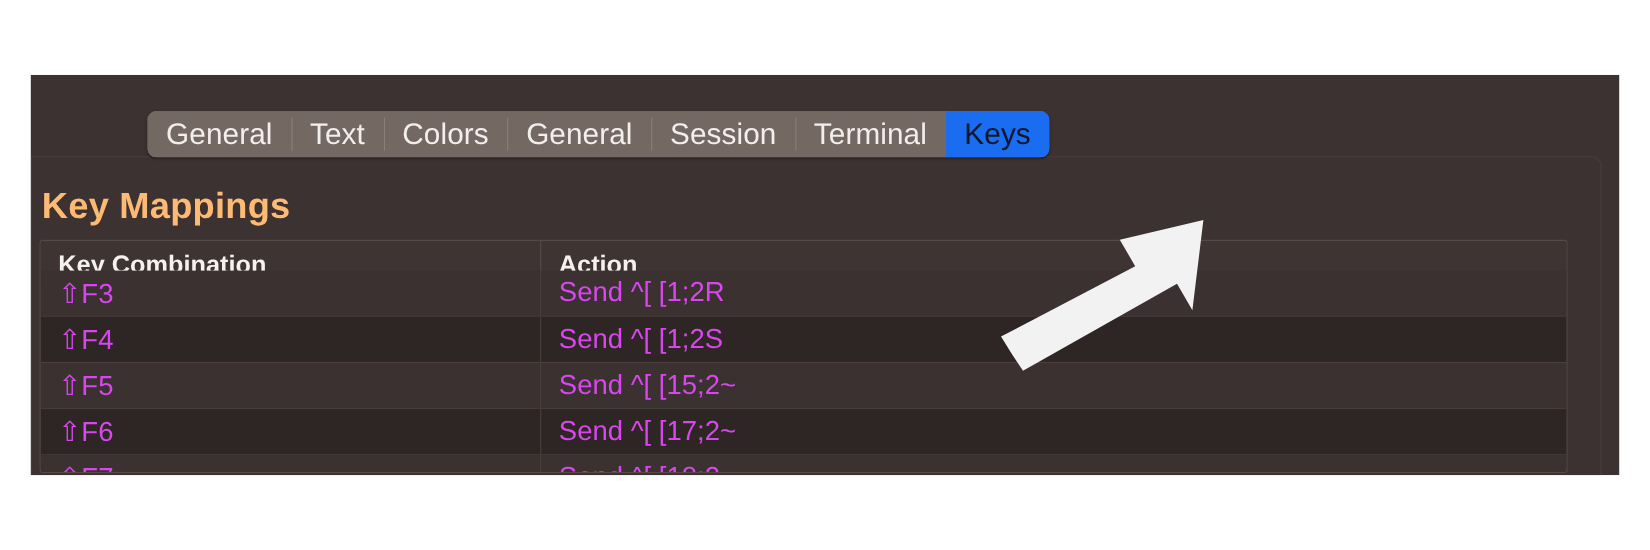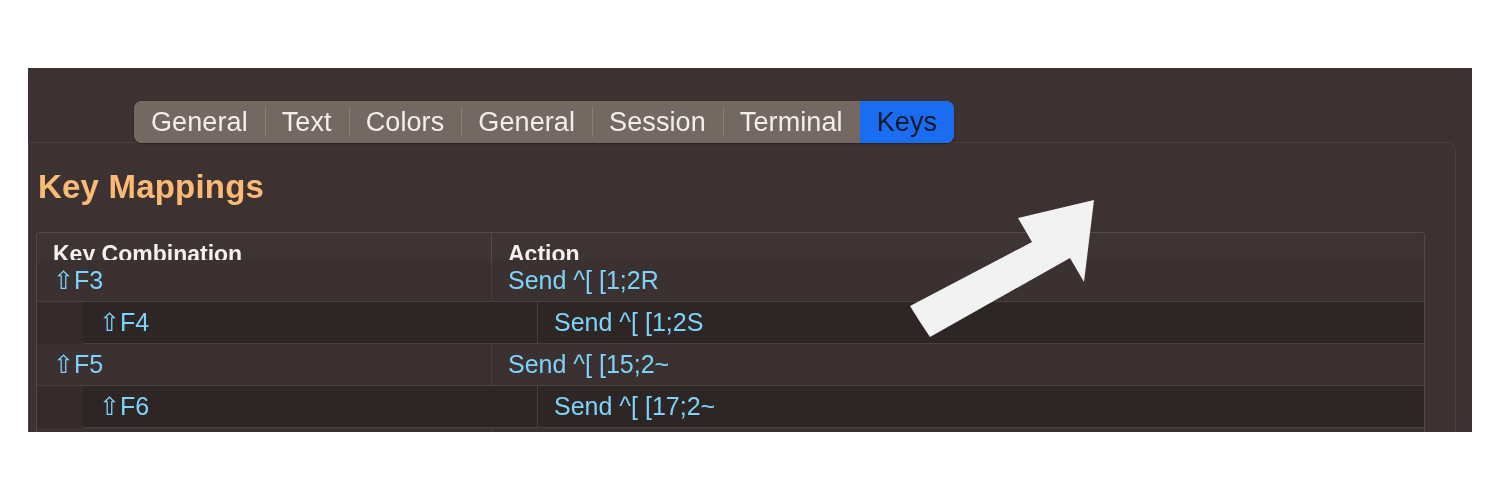--- a/index.html
+++ b/index.html
@@ -99,21 +99,21 @@
     font-size: 33px;
     font-weight: bold;
     color: #fdba74;
     letter-spacing: 0.2px;
   }
 
   
   .table {
     position: absolute;
     left: 8px;
-    top: 164px;
+    top: 150px;
     width: 1389px;
     height: 212px;
     border: 1px solid #564946;
     border-radius: 3px;
     overflow: hidden;
     box-sizing: border-box;
     background: #342b2a;
   }
 
   .thead {
@@ -149,25 +149,25 @@
   }
 
   .row {
     display: flex;
     height: 42px;
     align-items: center;
     box-sizing: border-box;
     border-bottom: 1px solid #4b3f3d;
   }
   .row.odd  { background: #3a3130; }
-  .row.even { background: #2e2625; margin-left: 46px; }
+  .row.even { background: #2e2625; }
 
   .cell {
     font-size: 25px;
-    color: #7dd3fc;
+    color: #d946ef;
     padding-left: 16px;
     box-sizing: border-box;
     white-space: nowrap;
     overflow: hidden;
     height: 100%;
     display: flex;
     align-items: center;
   }
   .cell.col-key { width: 455px; border-right: 1px solid #4b3f3d; }
   .cell.col-action { flex: 1; }

